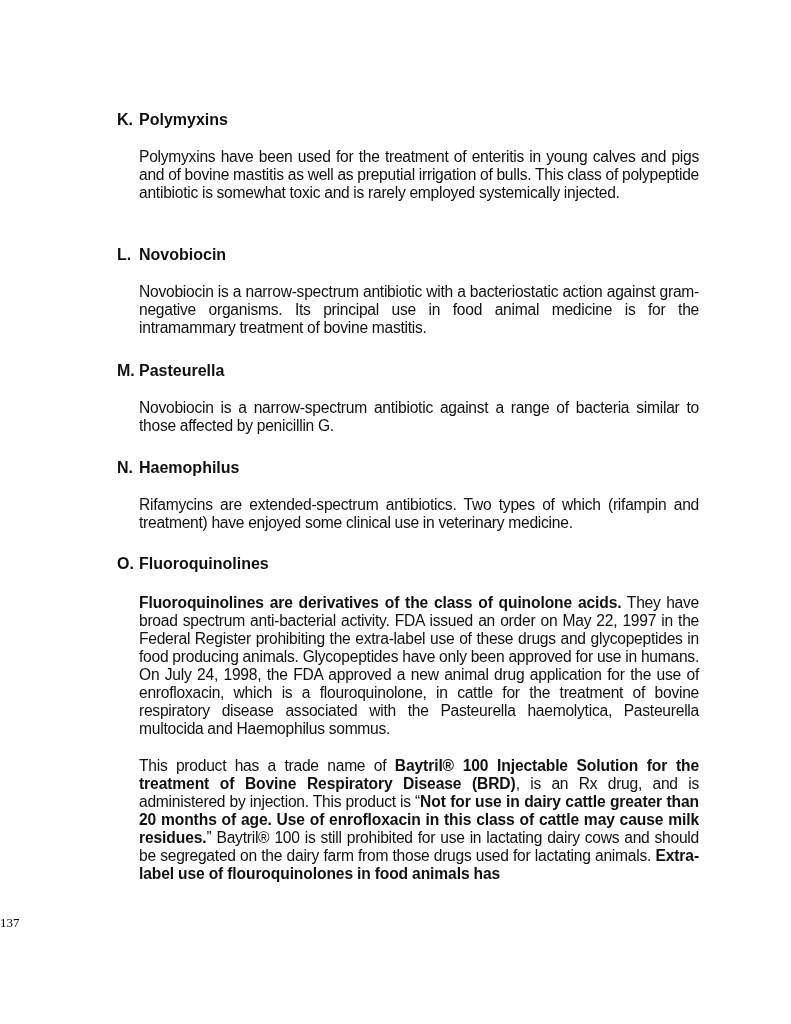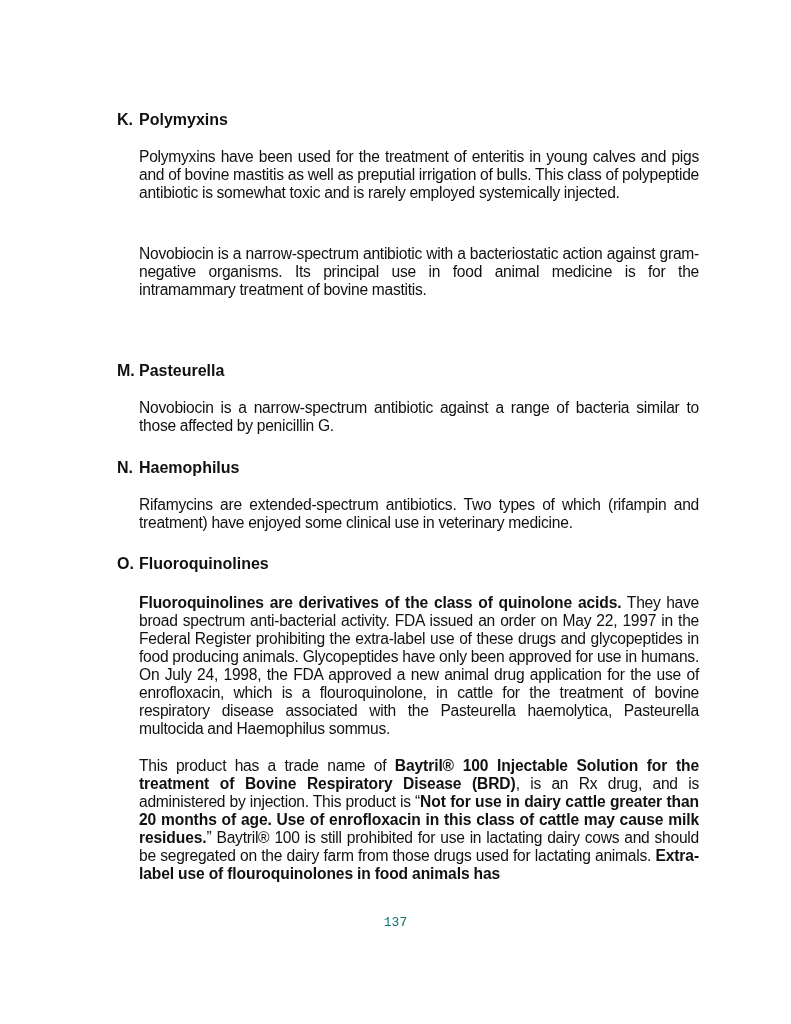--- a/index.html
+++ b/index.html
@@ -13,36 +13,37 @@
     font-weight: bold; font-size: 16px; line-height: 19px; margin: 0;
     white-space: nowrap;
   }
   .heading .letter { display: inline-block; width: 22px; }
   .para {
     margin: 0; margin-left: 22px; font-size: 15.6px; line-height: 18px;
     text-align: justify; letter-spacing: -0.25px; word-spacing: -0.2px;
   }
   .para b { font-weight: bold; letter-spacing: -0.1px; }
   .page-num {
-    position: absolute; top: 915px; left: 0; width: 791px; text-align: center;
-    font-family: Liberation Mono, monospace; font-size: 13px; color: #0f766e;
+    position: absolute; top: 915px; left: 0; width: 791px; text-align: left;
+    font-family: Liberation Serif, serif; font-size: 13px; color: #000000;
   }
 </style>
 </head>
 <body>
 
 <div class="page">
 
   <div class="section" style="top:110px;">
     <h2 class="heading"><span class="letter">K.</span><span>Polymyxins</span></h2>
     <p class="para" style="margin-top:19px;"><span>Polymyxins have been used for the treatment of enteritis in young calves and pigs and of bovine mastitis as well as preputial irrigation of bulls.  This class of polypeptide antibiotic is somewhat toxic and is rarely employed systemically injected.</span></p>
   </div>
 
   <div class="section" style="top:245px;">
-    <p class="para" style=""><span>Novobiocin is a narrow-spectrum antibiotic with a bacteriostatic action against gram-negative organisms.  Its principal use in food animal medicine is for the intramammary treatment of bovine mastitis.</span></p>
+    <h2 class="heading"><span class="letter">L.</span><span>Novobiocin</span></h2>
+    <p class="para" style="margin-top:19px;"><span>Novobiocin is a narrow-spectrum antibiotic with a bacteriostatic action against gram-negative organisms.  Its principal use in food animal medicine is for the intramammary treatment of bovine mastitis.</span></p>
   </div>
 
   <div class="section" style="top:361px;">
     <h2 class="heading"><span class="letter">M.</span><span>Pasteurella</span></h2>
     <p class="para" style="margin-top:19px;"><span>Novobiocin is a narrow-spectrum antibiotic against a range of bacteria similar to those affected by penicillin G.</span></p>
   </div>
 
   <div class="section" style="top:458px;">
     <h2 class="heading"><span class="letter">N.</span><span>Haemophilus</span></h2>
     <p class="para" style="margin-top:19px;"><span>Rifamycins are extended-spectrum antibiotics.  Two types of which (rifampin and treatment) have enjoyed some clinical use in veterinary medicine.</span></p>

